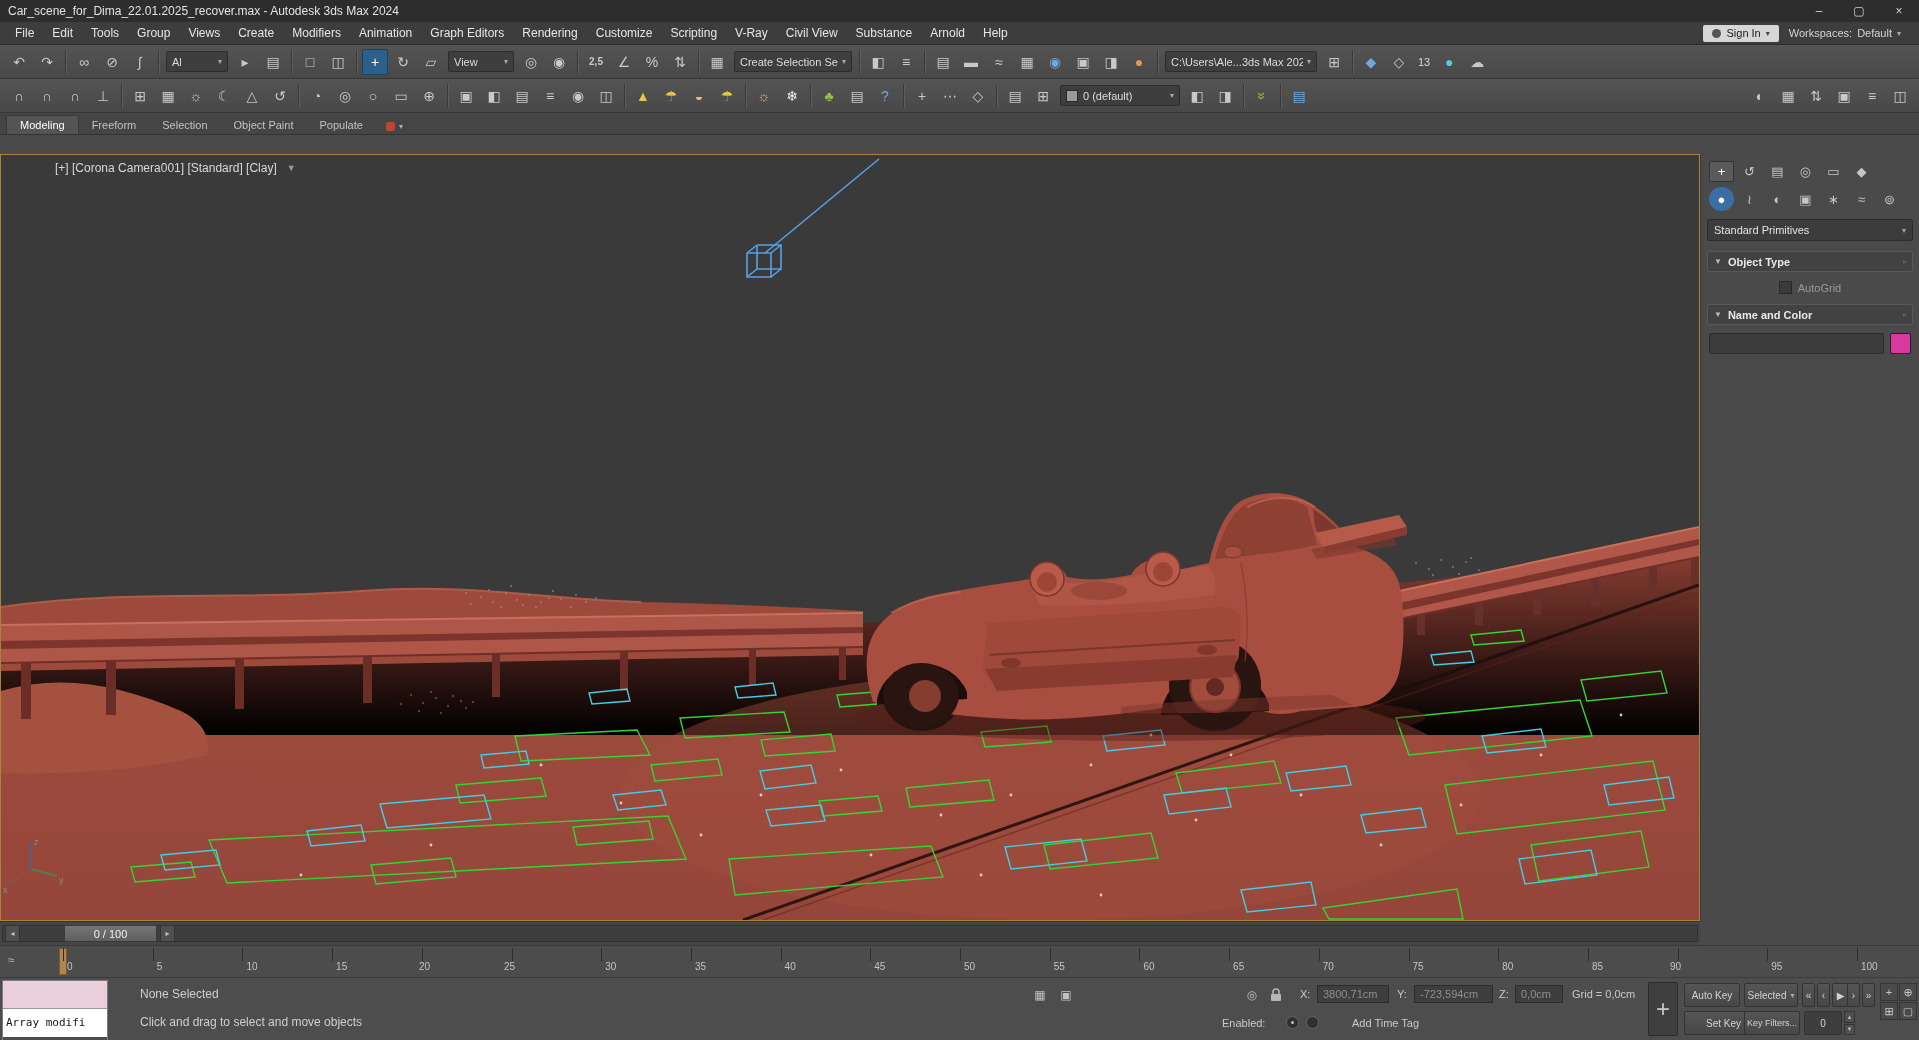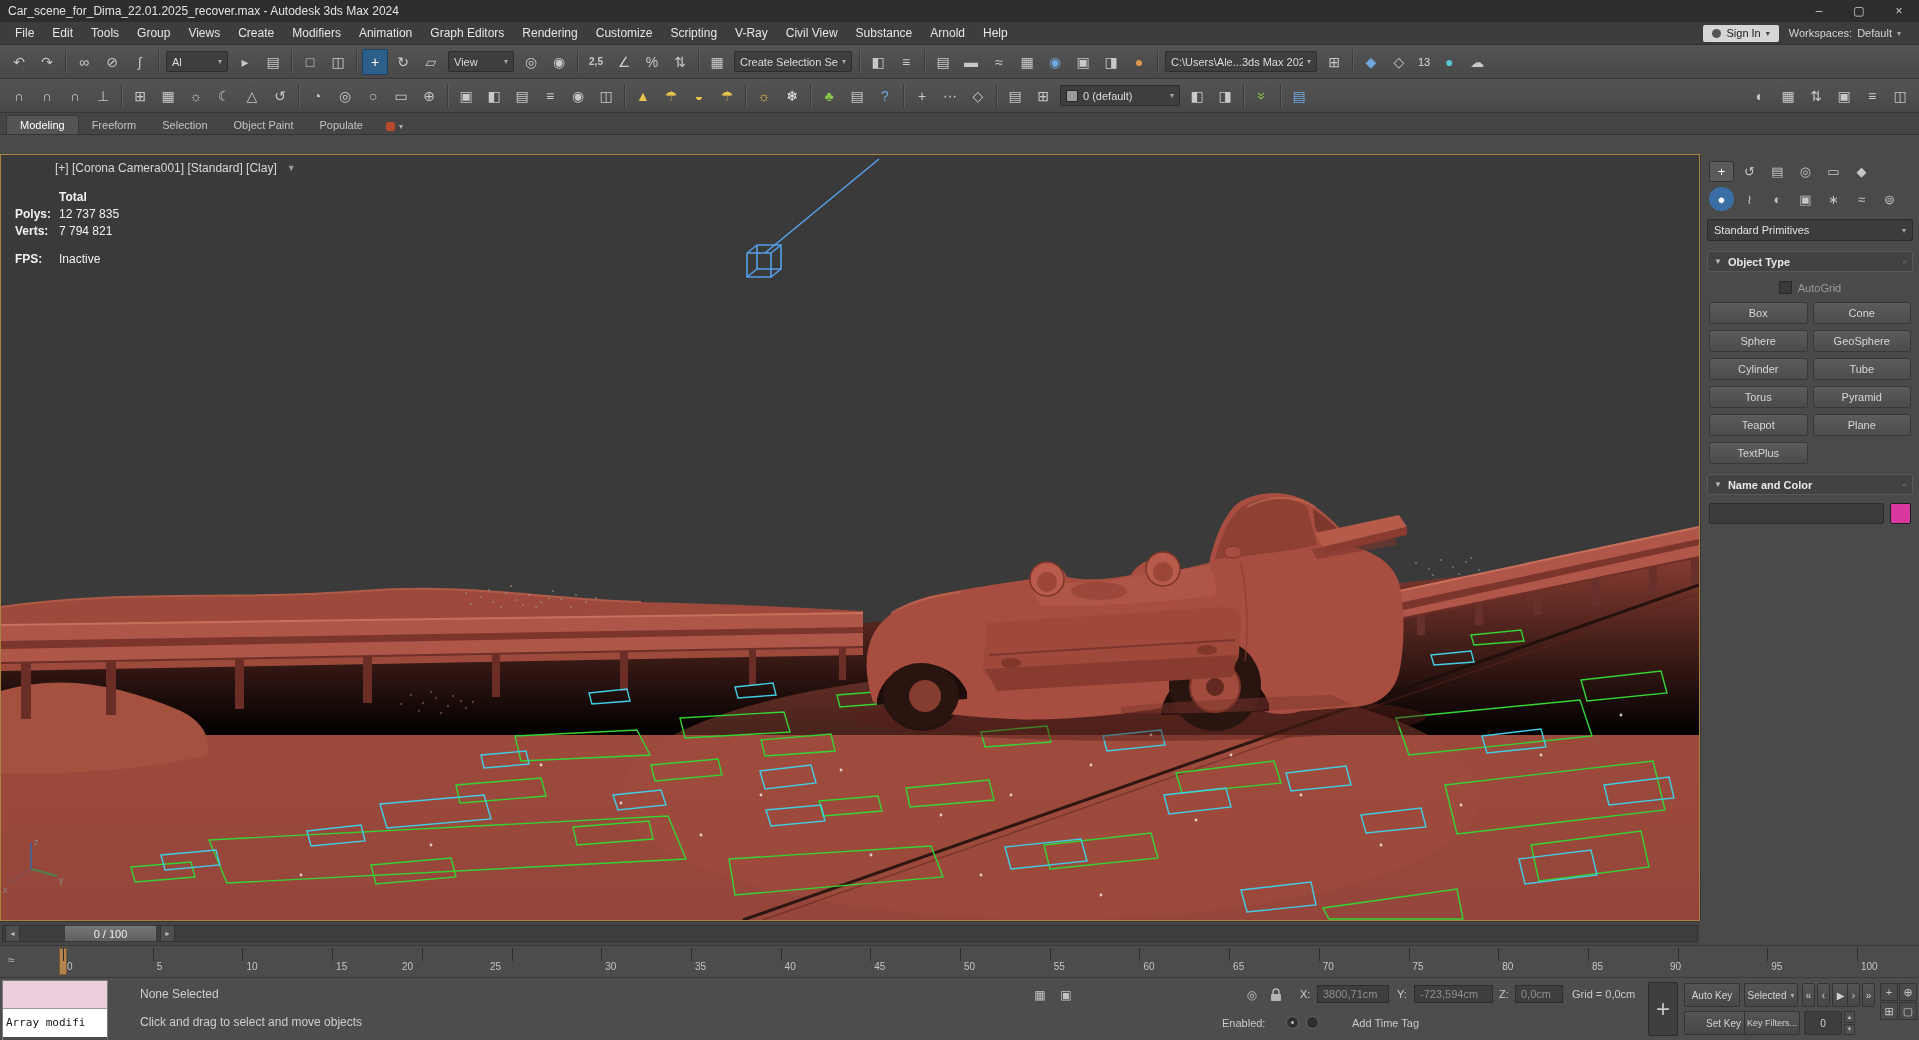--- a/index.html
+++ b/index.html
@@ -561,35 +561,20 @@
         <line x1="30" y1="714" x2="30" y2="688" stroke="#50608a"></line>
         <text x="2" y="738" font-size="9" fill="#8a8a8a" stroke="none">x</text>
         <text x="58" y="728" font-size="9" fill="#8a8a8a" stroke="none">y</text>
         <text x="33" y="690" font-size="9" fill="#8a8a8a" stroke="none">z</text>
       </g>
     </svg>
     <div class="vplabel">
       <span>[+] [Corona Camera001] [Standard] [Clay]</span>
       <span class="vpfunnel">▼</span>
     </div>
-    <div class="vpstats">
-      <div class="stotal">Total</div>
-      <div class="srow">
-          <span class="slab">Polys:</span>
-        <span class="sval">12 737 835</span>
-        </div>
-      <div class="srow">
-          <span class="slab">Verts:</span>
-        <span class="sval">7 794 821</span>
-        </div>
-      <div class="srow sfps">
-          <span class="slab">FPS:</span>
-        <span class="sval">Inactive</span>
-        </div>
-    </div>
   </div>
 
   <div id="cmdpanel">
     <div class="ptabs" id="ptabs">
         <span class="ptab act">+</span>
         <span class="ptab">↺</span>
         <span class="ptab">▤</span>
         <span class="ptab">◎</span>
         <span class="ptab">▭</span>
         <span class="ptab">◆</span>
@@ -609,33 +594,20 @@
     </div>
     <div class="rollout">
       <span class="rarr">▼</span>
       <span>Object Type</span>
       <span class="rbox">▫</span>
     </div>
     <div class="autogrid">
       <span class="cbx"></span>
       <span>AutoGrid</span>
     </div>
-    <div class="btngrid" id="btngrid">
-        <span class="pbtn">Box</span>
-        <span class="pbtn">Cone</span>
-        <span class="pbtn">Sphere</span>
-        <span class="pbtn">GeoSphere</span>
-        <span class="pbtn">Cylinder</span>
-        <span class="pbtn">Tube</span>
-        <span class="pbtn">Torus</span>
-        <span class="pbtn">Pyramid</span>
-        <span class="pbtn">Teapot</span>
-        <span class="pbtn">Plane</span>
-        <span class="pbtn single">TextPlus</span>
-      </div>
     <div class="rollout">
       <span class="rarr">▼</span>
       <span>Name and Color</span>
       <span class="rbox">▫</span>
     </div>
     <div class="namerow">
       <span class="nameinput"></span>
       <span class="swatch" id="swatch" style="background: rgb(216, 56, 159);"></span>
     </div>
   </div>
@@ -652,23 +624,23 @@
     <div class="framemarker"></div>
   <span class="tick" style="left: 63px;"></span>
       <span class="ticklab" style="left: 67px;">0</span>
       <span class="tick" style="left: 152.7px;"></span>
       <span class="ticklab" style="left: 156.7px;">5</span>
       <span class="tick" style="left: 242.4px;"></span>
       <span class="ticklab" style="left: 246.4px;">10</span>
       <span class="tick" style="left: 332.1px;"></span>
       <span class="ticklab" style="left: 336.1px;">15</span>
       <span class="tick" style="left: 421.8px;"></span>
-      <span class="ticklab" style="left: 402px;">20</span>
+      <span class="ticklab" style="left: 419px;">20</span>
       <span class="tick" style="left: 511.5px;"></span>
-      <span class="ticklab" style="left: 490px;">25</span>
+      <span class="ticklab" style="left: 504px;">25</span>
       <span class="tick" style="left: 601.2px;"></span>
       <span class="ticklab" style="left: 605.2px; text-align: right;">30</span>
       <span class="tick" style="left: 690.9px;"></span>
       <span class="ticklab" style="left: 694.9px;">35</span>
       <span class="tick" style="left: 780.6px;"></span>
       <span class="ticklab" style="left: 784.6px;">40</span>
       <span class="tick" style="left: 870.3px;"></span>
       <span class="ticklab" style="left: 874.3px;">45</span>
       <span class="tick" style="left: 960px;"></span>
       <span class="ticklab" style="left: 964px;">50</span>

